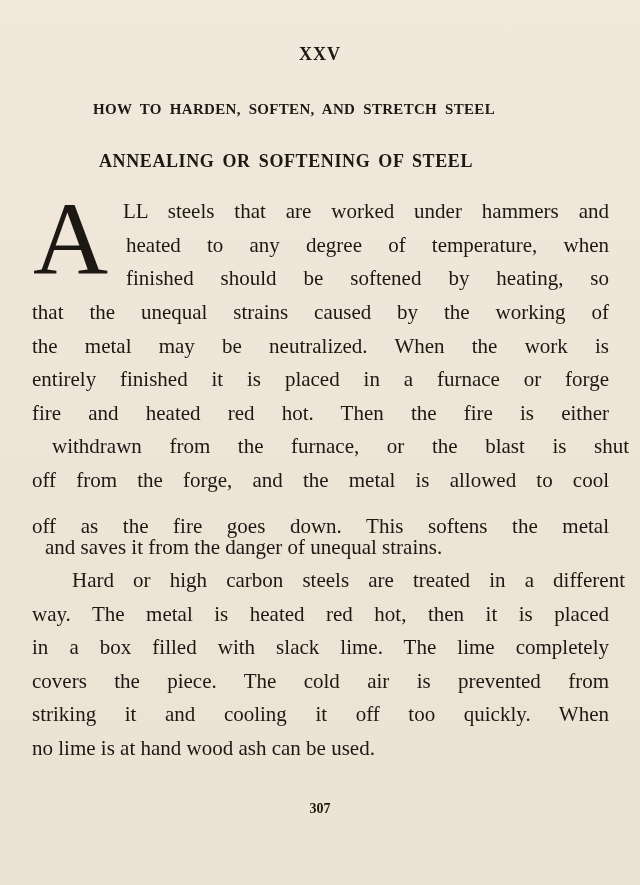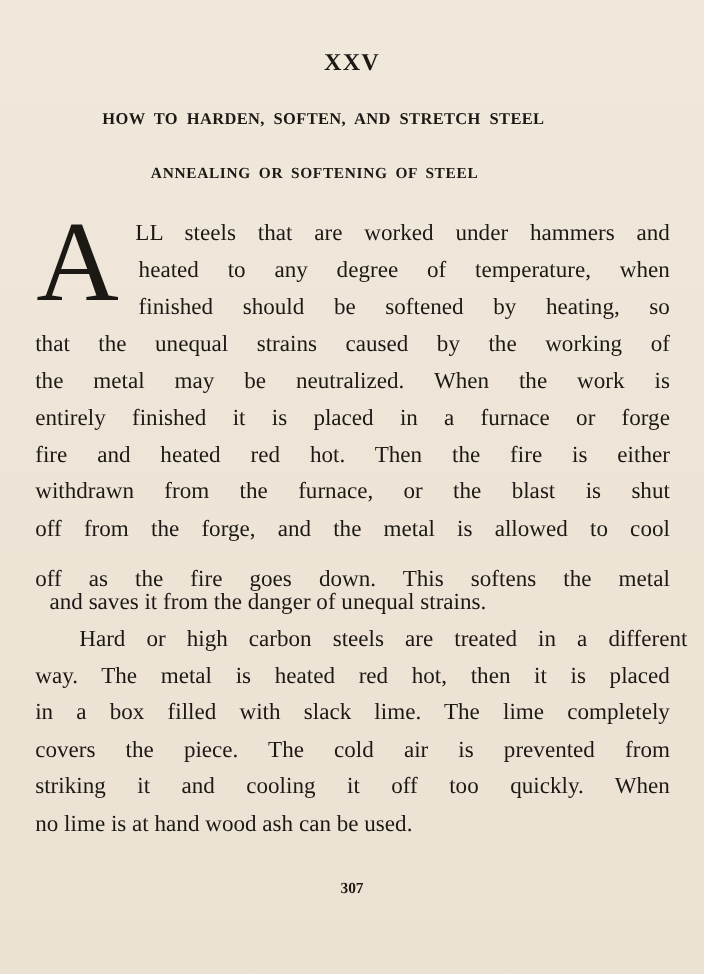--- a/index.html
+++ b/index.html
@@ -9,29 +9,29 @@
       font-family: "Liberation Serif", "DejaVu Serif", serif;
       color: #1c1814;
       position: relative;
     }
     .page {
       position: absolute; left: 0; top: 0; width: 640px; height: 885px;
       background: linear-gradient(180deg, #f0e8db 0%, #ede4d6 60%, #ebe2d3 100%);
     }
     .chapter-num {
       position: absolute; top: 44px; left: 0; width: 640px; text-align: center;
-      font-size: 22px; font-weight: bold; letter-spacing: 1px;
+      font-size: 18px; font-weight: bold; letter-spacing: 1px;
     }
     .chapter-title {
       position: absolute; top: 101px; left: 0; width: 552px; text-align: center;
       font-size: 15px; font-weight: bold; word-spacing: 4px; letter-spacing: 0.3px; margin-left: 18px;
     }
     .section-title {
       position: absolute; top: 151px; left: 0; width: 572px; text-align: center;
-      font-size: 14px; font-weight: bold; letter-spacing: 0.6px; word-spacing: 3px;
+      font-size: 18px; font-weight: bold; letter-spacing: 0.6px; word-spacing: 3px;
     }
     .line {
       position: absolute; left: 32px; width: 577px;
       font-size: 21px; line-height: 26px; height: 26px;
       text-align: justify; text-align-last: justify; white-space: nowrap;
     }
     .line.last { text-align-last: left; }
     .line.indent { left: 72px; width: 553px; }
     .line.drop { left: 123px; width: 486px; }
     .line.drop2 { left: 126px; width: 483px; }
@@ -54,21 +54,21 @@
 
   <div class="dropcap">A</div>
 
   <div class="line drop" style="top:198px;">LL steels that are worked under hammers and</div>
   <div class="line drop2" style="top:232px;">heated to any degree of temperature, when</div>
   <div class="line drop2" style="top:265px;">finished should be softened by heating, so</div>
   <div class="line" style="top:299px;">that the unequal strains caused by the working of</div>
   <div class="line" style="top:333px;">the metal may be neutralized.  When the work is</div>
   <div class="line" style="top:366px;">entirely finished it is placed in a furnace or forge</div>
   <div class="line" style="top:400px;">fire and heated red hot.  Then the fire is either</div>
-  <div class="line" style="top:433px;">withdrawn from the furnace, or the blast is shut</div>
+  <div class="line" style="top:433px;margin-left:20px;">withdrawn from the furnace, or the blast is shut</div>
   <div class="line" style="top:467px;">off from the forge, and the metal is allowed to cool</div>
   <div class="line" style="top:500px;margin-top:13px;">off as the fire goes down.  This softens the metal</div>
   <div class="line last" style="top:534px;margin-left:13px;">and saves it from the danger of unequal strains.</div>
   <div class="line indent" style="top:567px;">Hard or high carbon steels are treated in a different</div>
   <div class="line" style="top:601px;">way.  The metal is heated red hot, then it is placed</div>
   <div class="line" style="top:634px;">in a box filled with slack lime.  The lime completely</div>
   <div class="line" style="top:701px;">striking it and cooling it off too quickly.  When</div>
   <div class="line" style="top:668px;">covers the piece.  The cold air is prevented from</div>
   <div class="line last" style="top:735px;">no lime is at hand wood ash can be used.</div>
 

